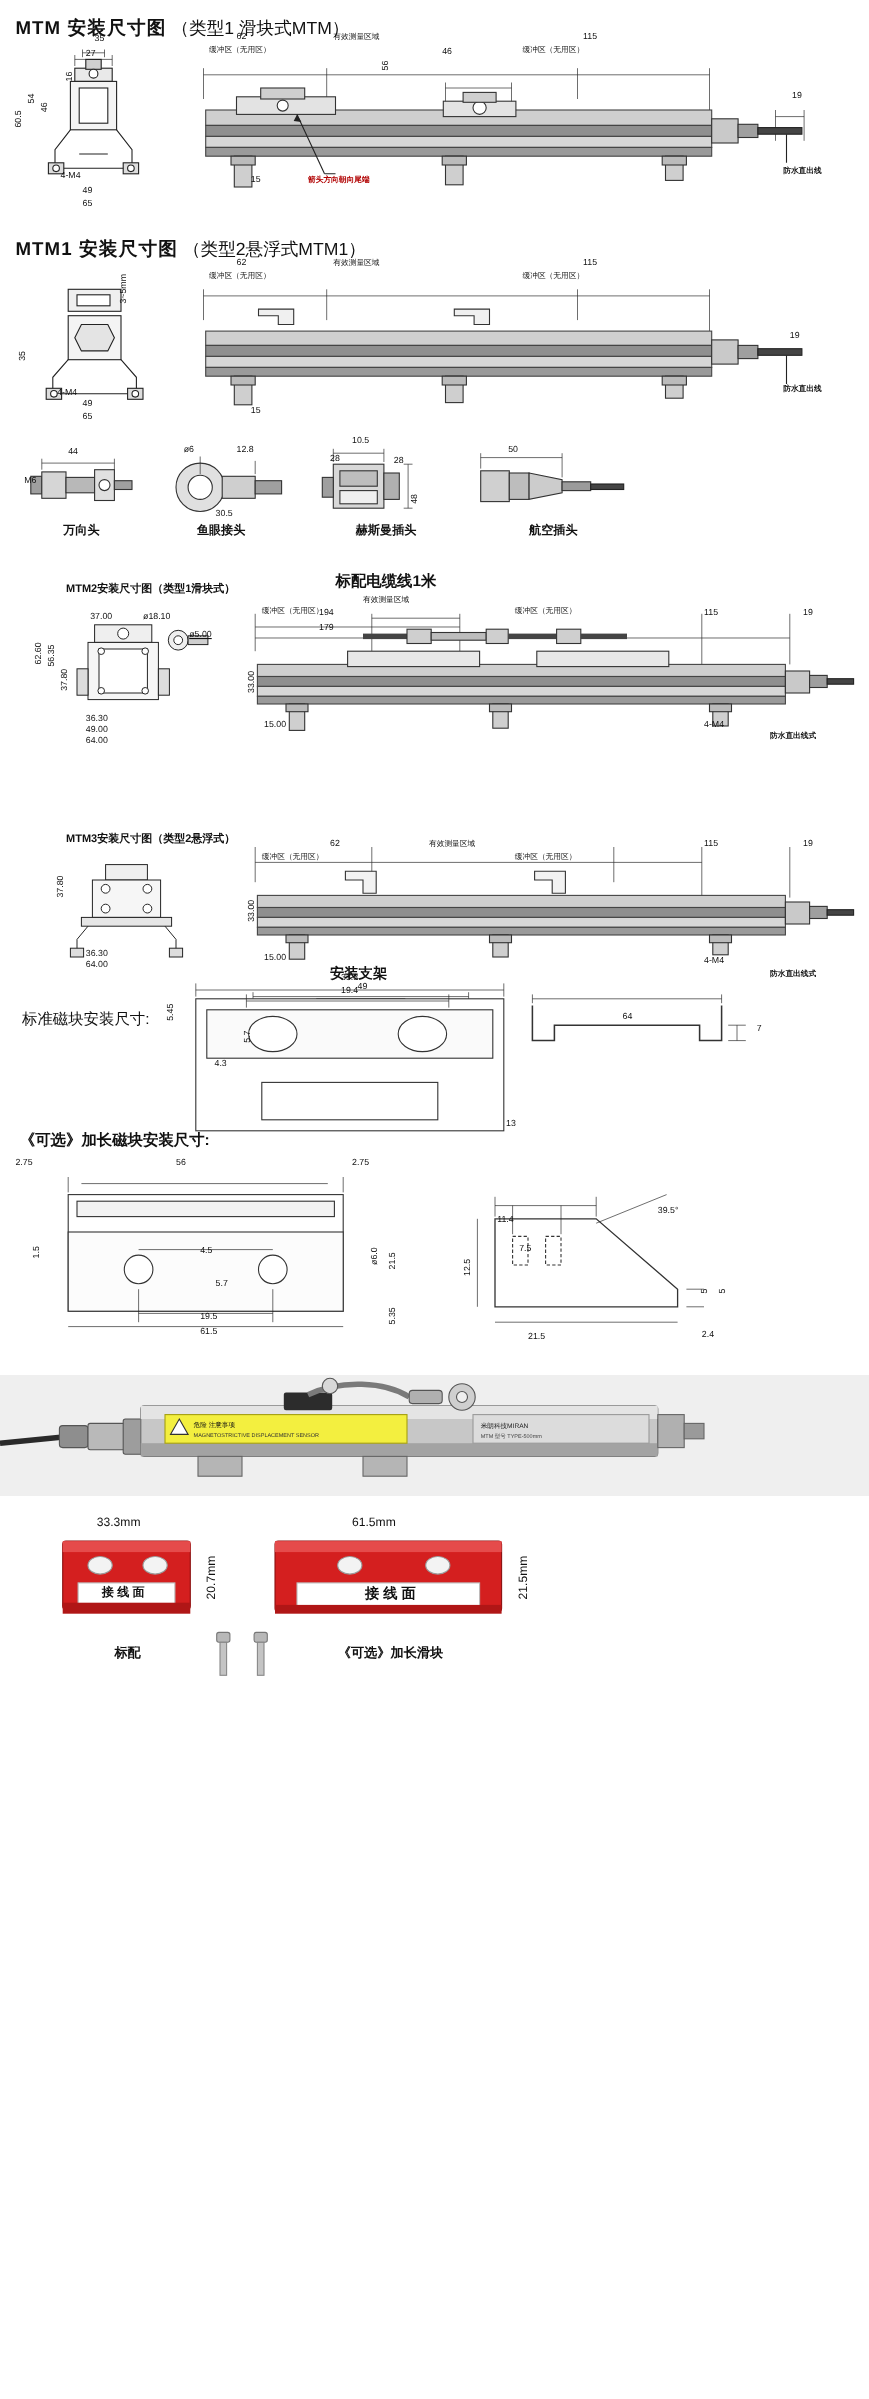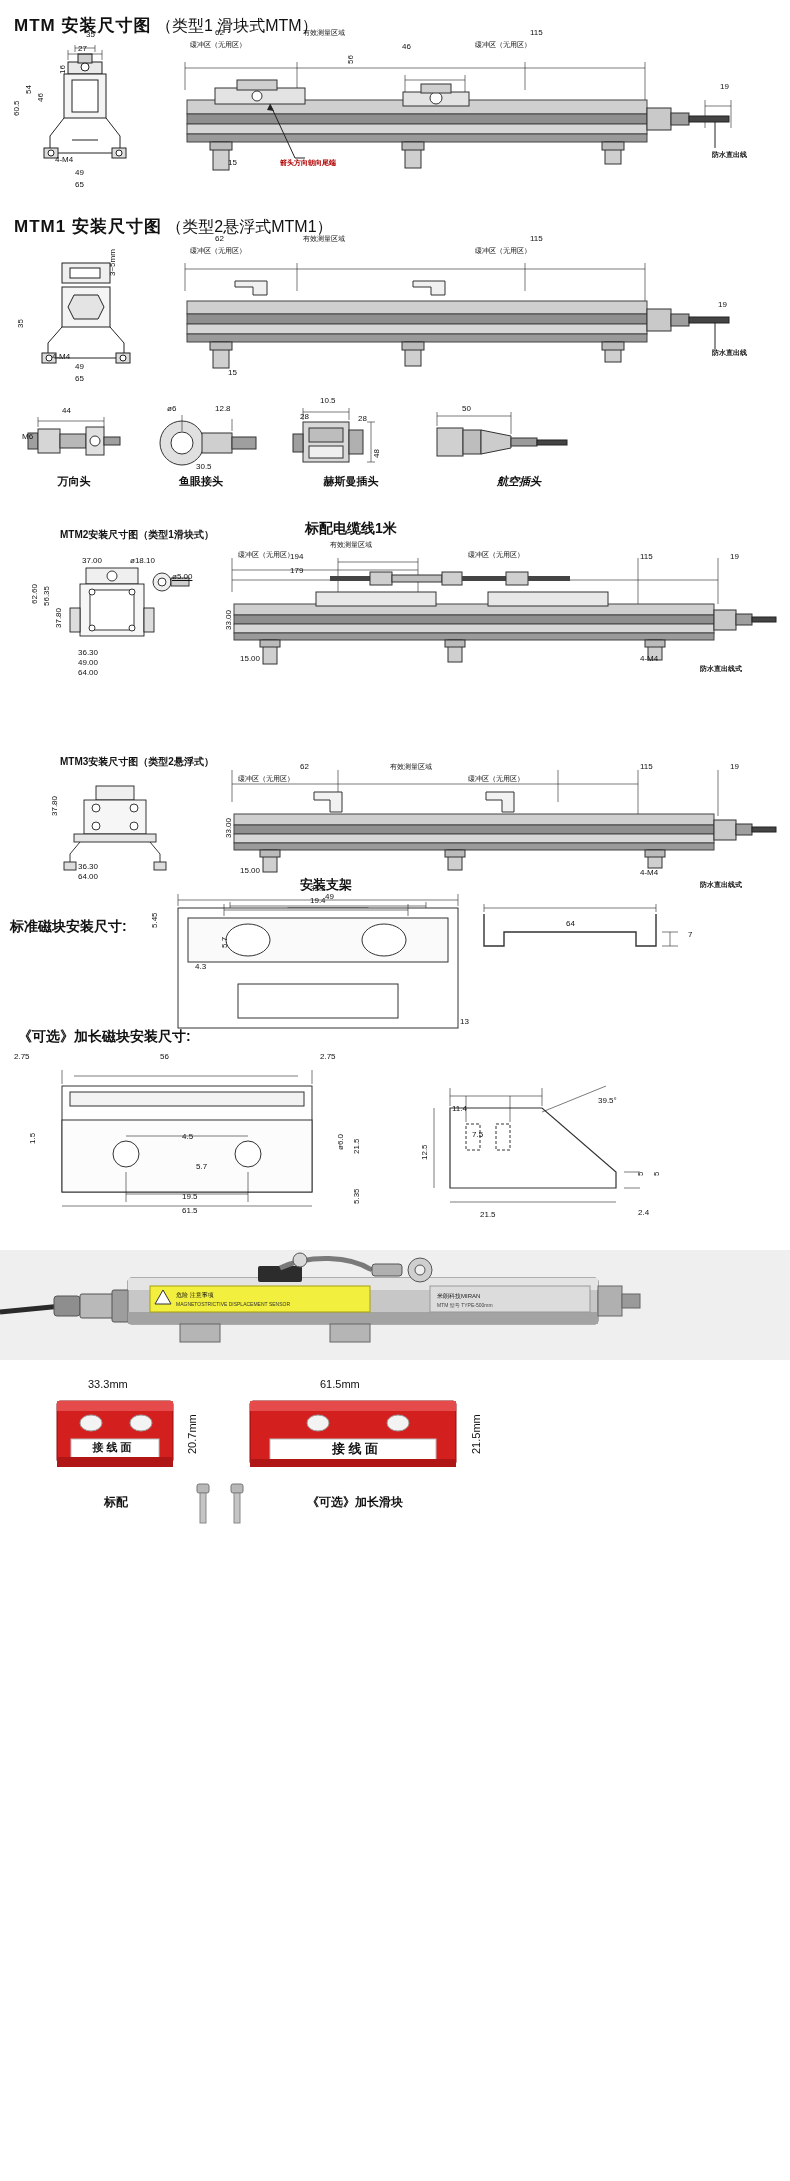--- a/index.html
+++ b/index.html
@@ -253,21 +253,21 @@
       <rect x="96" y="38" width="26" height="8" fill="#9b9b9b" stroke="#333"></rect>
       <rect x="122" y="40" width="30" height="5" fill="#444" stroke="#222"></rect>
       <g stroke="#222" stroke-width="0.6">
           <line x1="22" y1="12" x2="22" y2="26"></line>
           <line x1="96" y1="12" x2="96" y2="34"></line>
           <line x1="22" y1="16" x2="96" y2="16"></line>
         </g>
     </svg>
   </div>
   <div class="box dim" style="left:462px;top:404px;">50</div>
-  <div class="box cap" style="left:464px;top:474px;width:110px;font-style:italic;">航空插头</div>
+  <div class="box cap" style="left:448px;top:474px;width:110px;">航空插头</div>
 
   <div class="box small-title" style="left:60px;top:528px;">MTM2安装尺寸图（类型1滑块式）</div>
   <div class="box" style="left:305px;top:520px;font-size:14px;font-weight:bold;">标配电缆线1米</div>
 
   <div class="box" style="left:40px;top:548px;width:180px;height:120px;">
     <svg width="180" height="120">
       <g stroke="#222" fill="none" stroke-width="0.9">
         <rect x="46" y="20" width="52" height="16" fill="#efefef"></rect>
         <circle cx="72" cy="28" r="5" fill="#fff"></circle>
         <rect x="40" y="36" width="64" height="52" fill="#f6f6f6"></rect>
@@ -438,21 +438,21 @@
           <line x1="14" y1="10" x2="186" y2="10"></line>
       <line x1="192" y1="34" x2="208" y2="34"></line>
           <line x1="192" y1="48" x2="208" y2="48"></line>
           <line x1="200" y1="34" x2="200" y2="48"></line>
         </g>
     </svg>
   </div>
   <div class="box dim" style="left:566px;top:919px;">64</div>
   <div class="box dim" style="left:688px;top:930px;">7</div>
 
-  <div class="box" style="left:10px;top:918px;font-size:14px;font-weight:bold;">标准磁块安装尺寸:</div>
+  <div class="box" style="left:20px;top:918px;font-size:14px;font-weight:normal;">标准磁块安装尺寸:</div>
   <div class="box" style="left:168px;top:888px;width:320px;height:150px;">
     <svg width="320" height="150">
       <rect x="10" y="20" width="280" height="120" fill="#ffffff" stroke="#333"></rect>
       <rect x="20" y="30" width="260" height="44" fill="#fafafa" stroke="#333"></rect>
       <ellipse cx="80" cy="52" rx="22" ry="16" fill="#fff" stroke="#333"></ellipse>
       <ellipse cx="216" cy="52" rx="22" ry="16" fill="#fff" stroke="#333"></ellipse>
       <rect x="70" y="96" width="160" height="34" fill="#fff" stroke="#333"></rect>
       <g stroke="#222" stroke-width="0.6">
         <line x1="10" y1="6" x2="10" y2="18"></line>
           <line x1="290" y1="6" x2="290" y2="18"></line>

